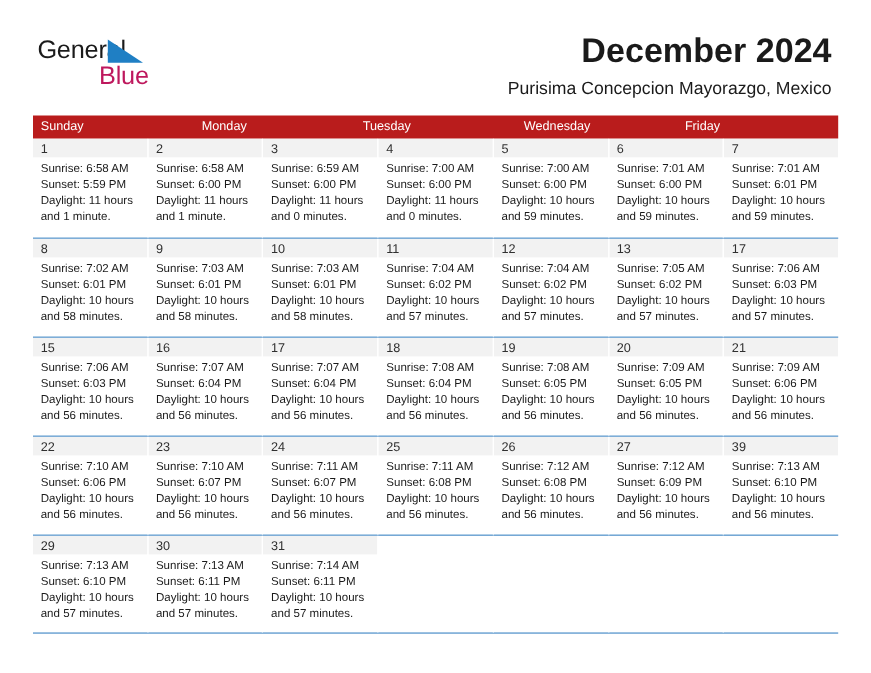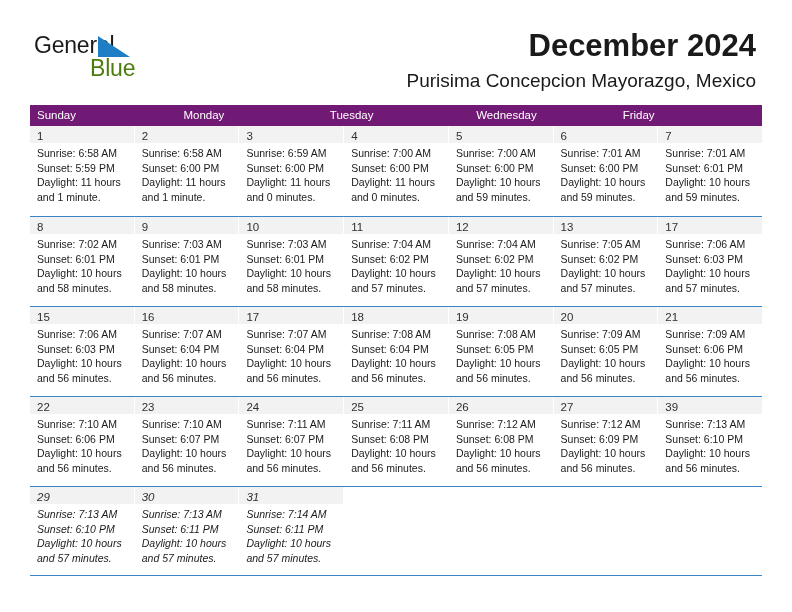--- a/index.html
+++ b/index.html
@@ -44,21 +44,21 @@
     letter-spacing: -0.2px;
     color: #1a1a1a;
     line-height: 26px;
   }
   .brand-blue {
     position: absolute;
     left: 56px;
     top: 23px;
     font-size: 23px;
     letter-spacing: -0.2px;
-    color: #4d7c0f;
+    color: #be185d;
     line-height: 26px;
   }
   .brand-sail {
     position: absolute;
     left: 62px;
     top: 3px;
     width: 36px;
     height: 24px;
   }
 
@@ -70,38 +70,38 @@
   }
   .cal-title {
     font-size: 31px;
     color: #1a1a1a;
     line-height: 36px;
     white-space: nowrap;
     font-weight: bold;
   }
   .cal-subtitle {
     margin-top: 8px;
-    font-size: 19px;
+    font-size: 16px;
     color: #1a1a1a;
     line-height: 18px;
     white-space: nowrap;
   }
 
   
   .calendar {
     position: absolute;
     left: 30px;
     top: 105px;
     width: 732px;
   }
   .dow-row {
     display: flex;
     width: 732px;
     height: 21px;
-    background: #701a75;
+    background: #b91c1c;
   }
   .dow-cell {
     flex: 1 1 0;
     font-size: 11.5px;
     color: #ffffff;
     line-height: 21px;
     padding-left: 7px;
     box-sizing: border-box;
     white-space: nowrap;
   }
@@ -111,21 +111,20 @@
     width: 732px;
     height: 90px;
     border-top: 1px solid #3b84c4;
     box-sizing: border-box;
   }
   .week-row:first-of-type {
     border-top: none;
   }
   .week-row.last {
     border-bottom: 1px solid #3b84c4;
-    font-style: italic;
   }
 
   .day-cell {
     flex: 1 1 0;
     position: relative;
     box-sizing: border-box;
     border-right: 1px solid #ffffff;
     overflow: hidden;
   }
   .day-cell:last-child {

